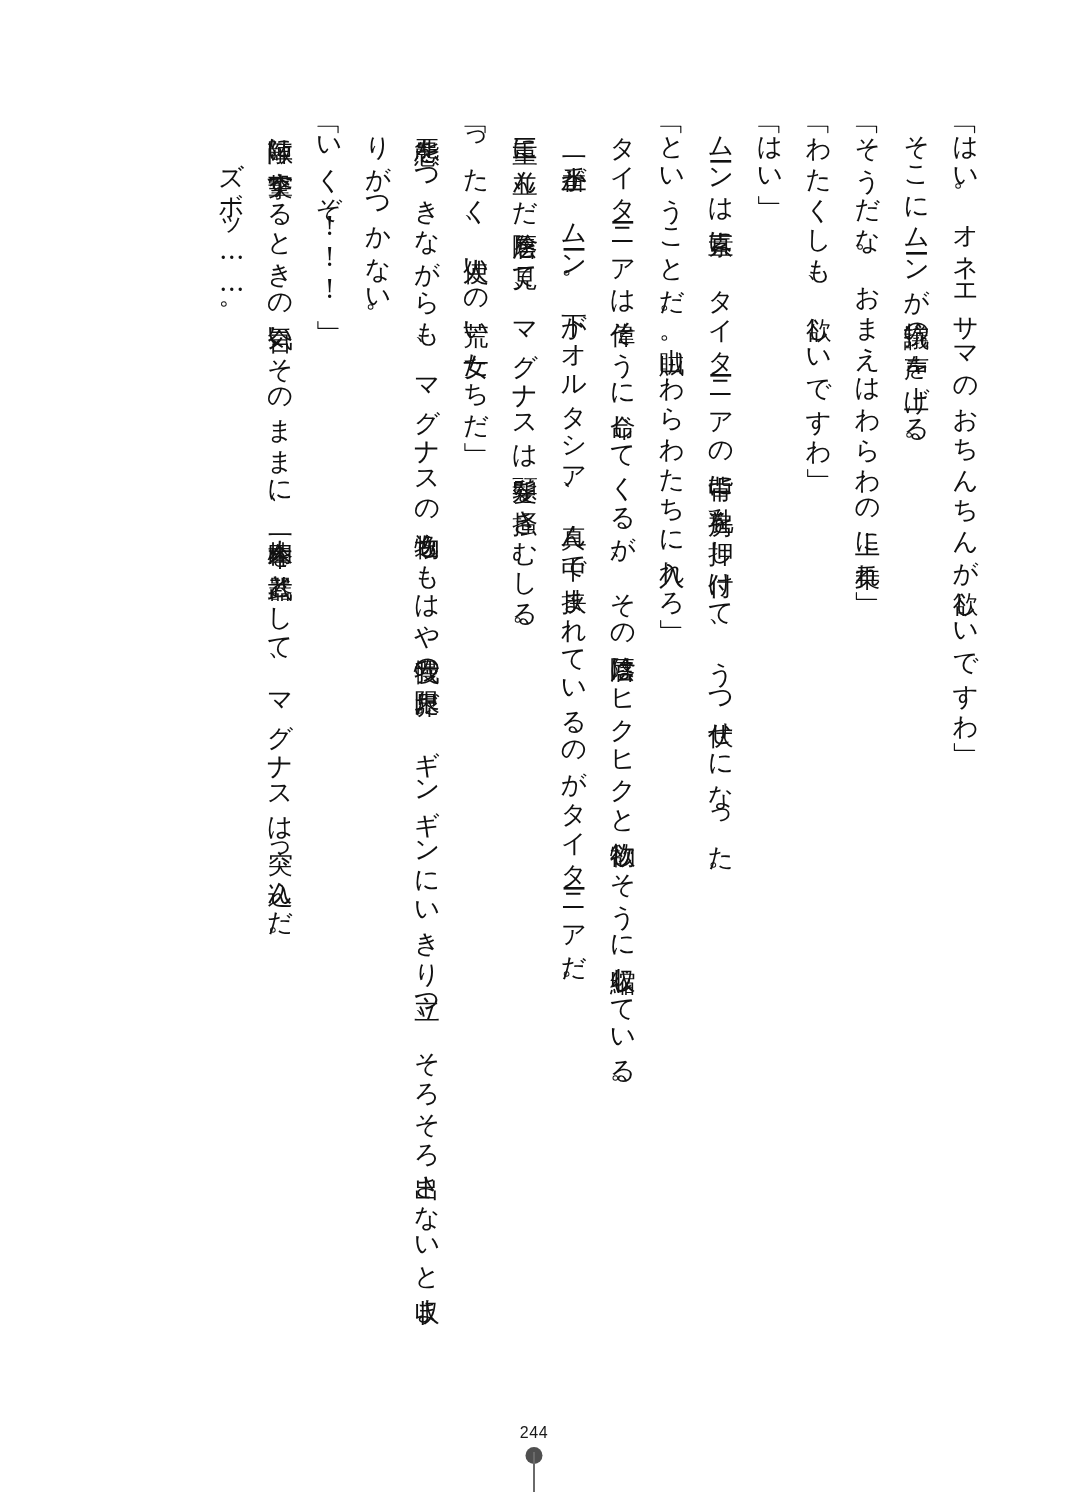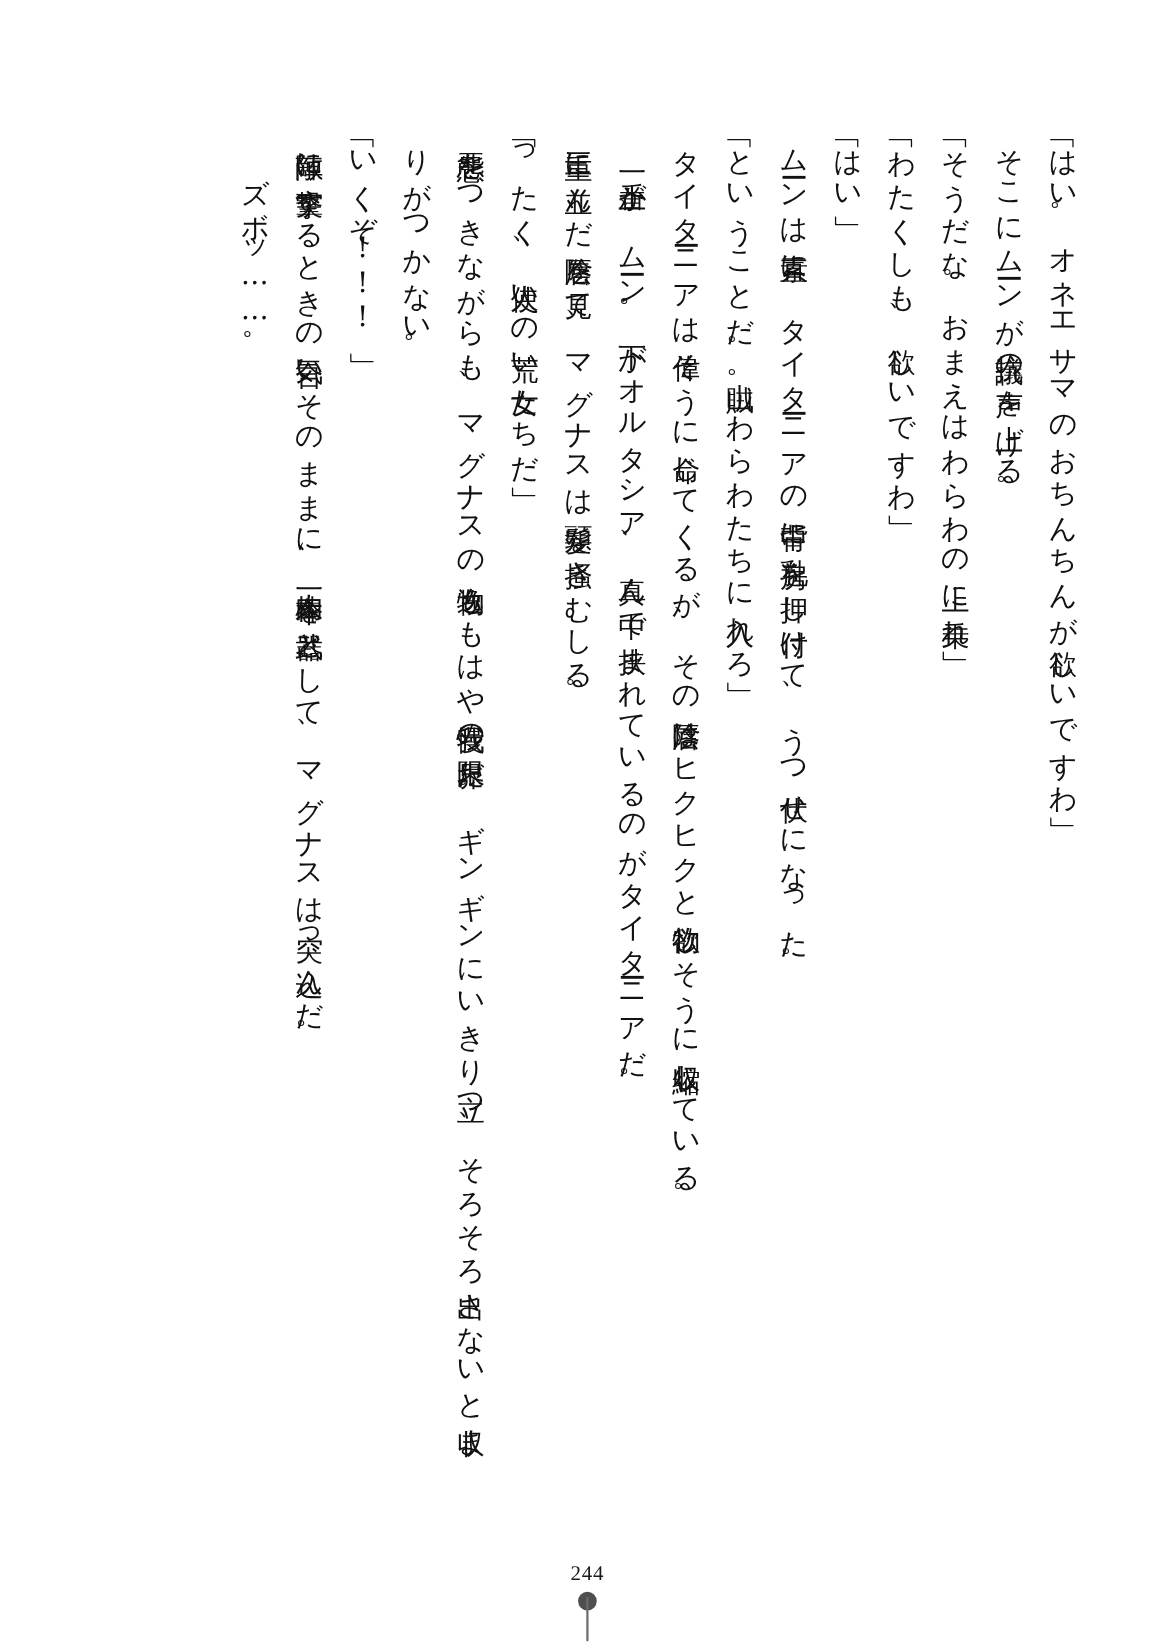--- a/index.html
+++ b/index.html
@@ -40,22 +40,22 @@
   }
   .vtext p.indent {
     text-indent: 1em;
   }
   .page-number {
     position: absolute;
     left: 0;
     right: 0;
     bottom: 58px;
     text-align: center;
-    font-family: Liberation Serif, serif;
-    font-size: 19px;
+    font-family: Liberation Sans, sans-serif;
+    font-size: 16px;
     color: #1a1a1a;
     letter-spacing: 0.04em;
   }
   .pin {
     position: absolute;
     left: 50%;
     bottom: 8px;
     transform: translateX(-50%);
     width: 2px;
     height: 40px;

